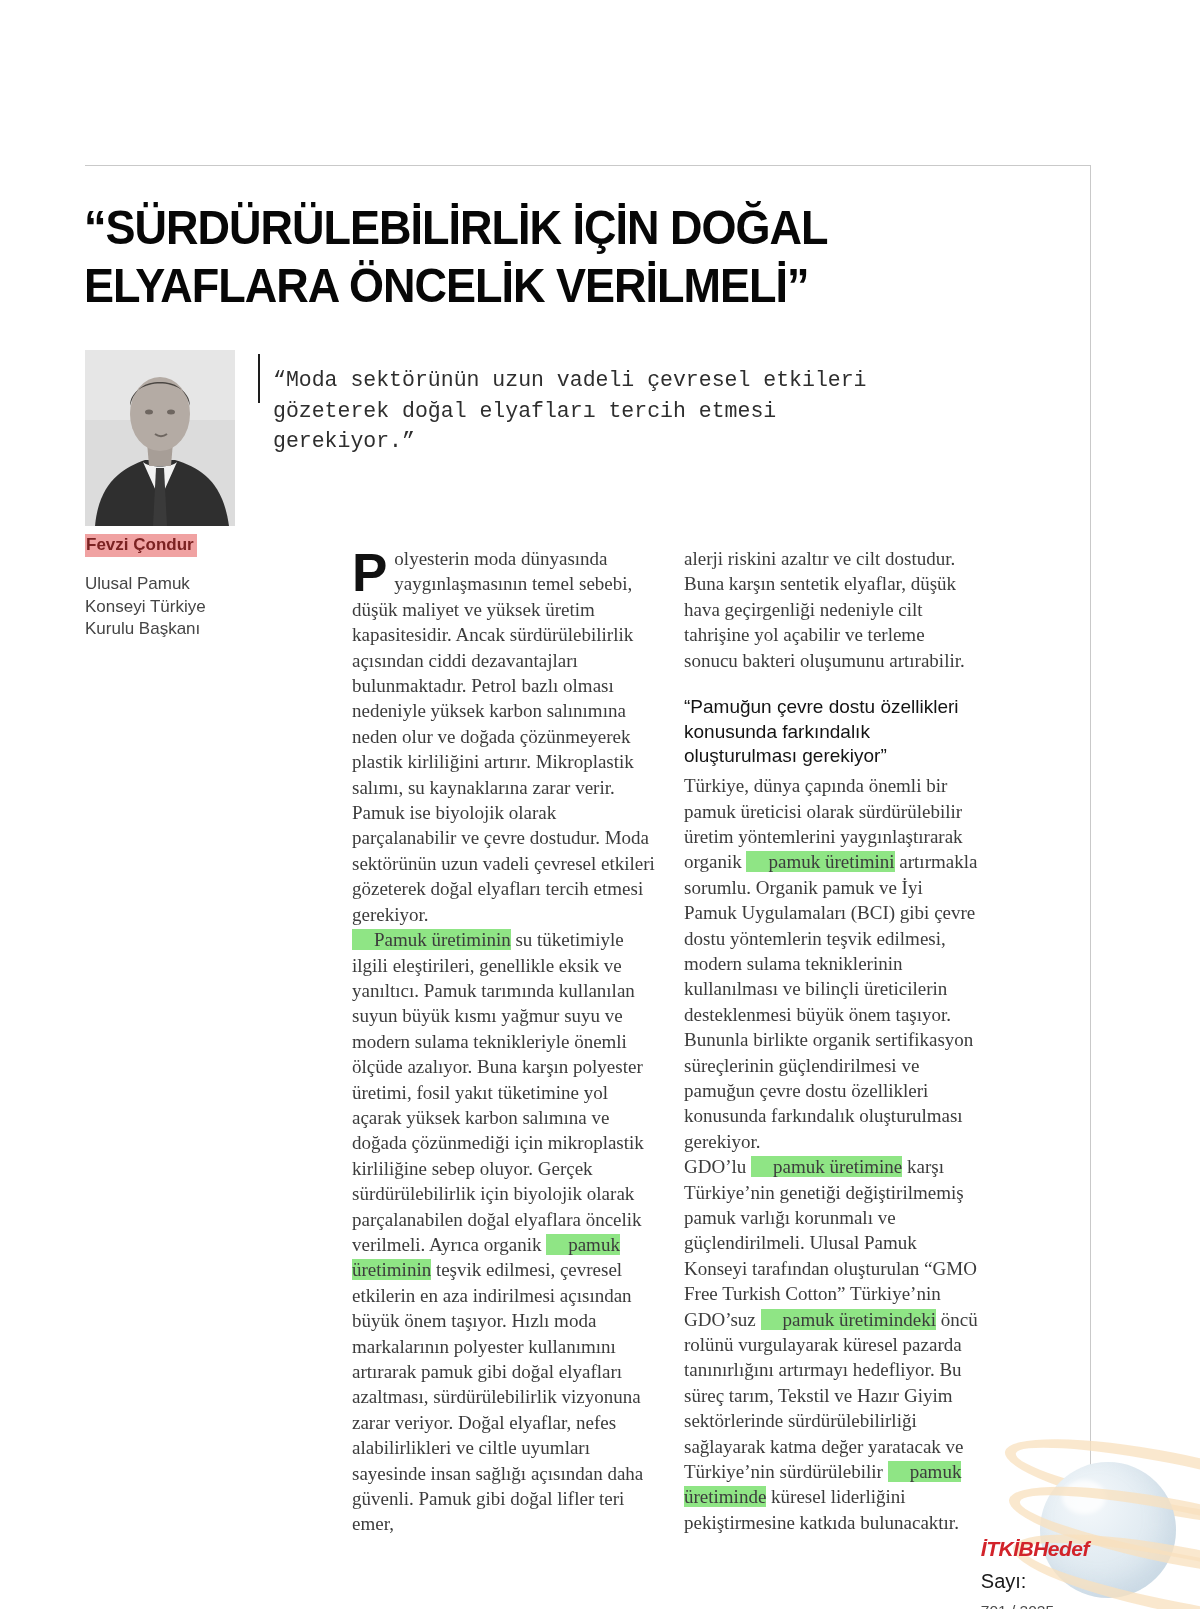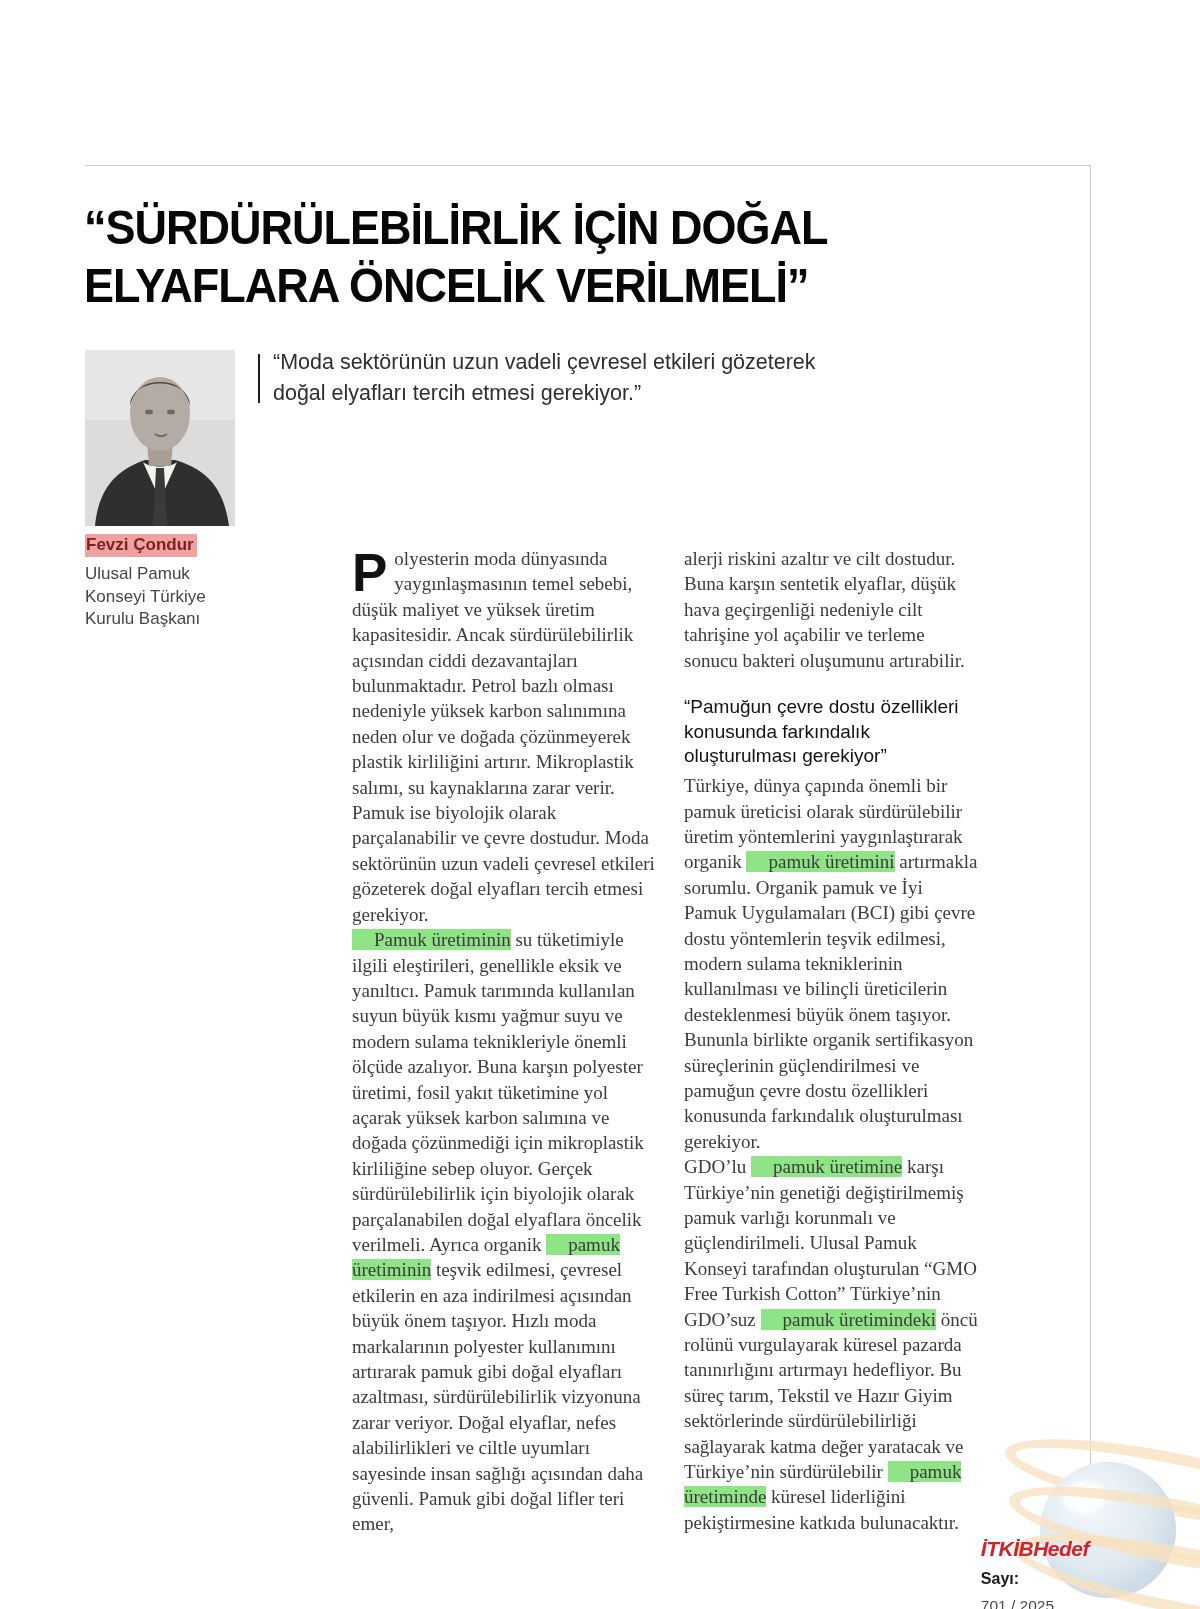--- a/index.html
+++ b/index.html
@@ -41,29 +41,29 @@
     position: absolute; left: 85px; top: 534px; width: 165px;
     font-family: "Liberation Sans", sans-serif;
     font-size: 17px; line-height: 1.32; color: #454545;
   }
   .caption .name {
     display: inline-block;
     background: var(--highlight_pink, #f0a2a2);
     color: var(--name_text, #7b2222);
     font-weight: bold;
     padding: 0 3px 1px 1px;
-    margin-bottom: 6px;
+    margin-bottom: 16px;
   }
   .pullquote-bar {
     position: absolute; left: 258px; top: 354px;
     width: 2px; height: 49px; background: #1d1d1d;
   }
   .pullquote {
-    position: absolute; left: 273px; top: 347px; width: 600px;
-    font-family: Liberation Sans, sans-serif;
+    position: absolute; left: 273px; top: 365px; width: 600px;
+    font-family: Liberation Mono, monospace;
     font-size: 21.5px; line-height: 1.42; color: #2e2e2e;
   }
   .col { position: absolute; top: 546px; font-size: 19px; line-height: 25.4px; color: #3c3c3c; }
   .col-1 { left: 352px; width: 304px; }
   .col-2 { left: 684px; width: 296px; }
   .col p { margin: 0; }
   .dropcap {
     float: left;
     font-family: "Liberation Sans", sans-serif;
     font-weight: bold;
@@ -85,21 +85,21 @@
     font-family: "Liberation Sans", sans-serif;
     white-space: nowrap;
     z-index: 3;
     flex-direction: column;
   }
   .footer .magazine {
     color: var(--logo_red, #d2232a);
     font-weight: bold; font-style: italic;
     font-size: 21px; letter-spacing: -0.5px;
   }
-  .footer .issue-label { font-weight: bold; font-size: 16px; color: #1a1a1a; }
+  .footer .issue-label { font-weight: normal; font-size: 20px; color: #1a1a1a; }
   .footer .issue-value { font-size: 15.5px; color: #4a4a4a; margin-left: -4px; }
   .footer .page-number { font-weight: bold; font-size: 22px; color: #ef4444; margin-left: 1px; }
   .watermark {
     position: absolute; left: 990px; top: 1400px;
     width: 260px; height: 230px;
     z-index: 1; pointer-events: none;
   }
   .wm-ring {
     position: absolute;
     border: 11px solid rgba(248, 224, 190, 0.75);

